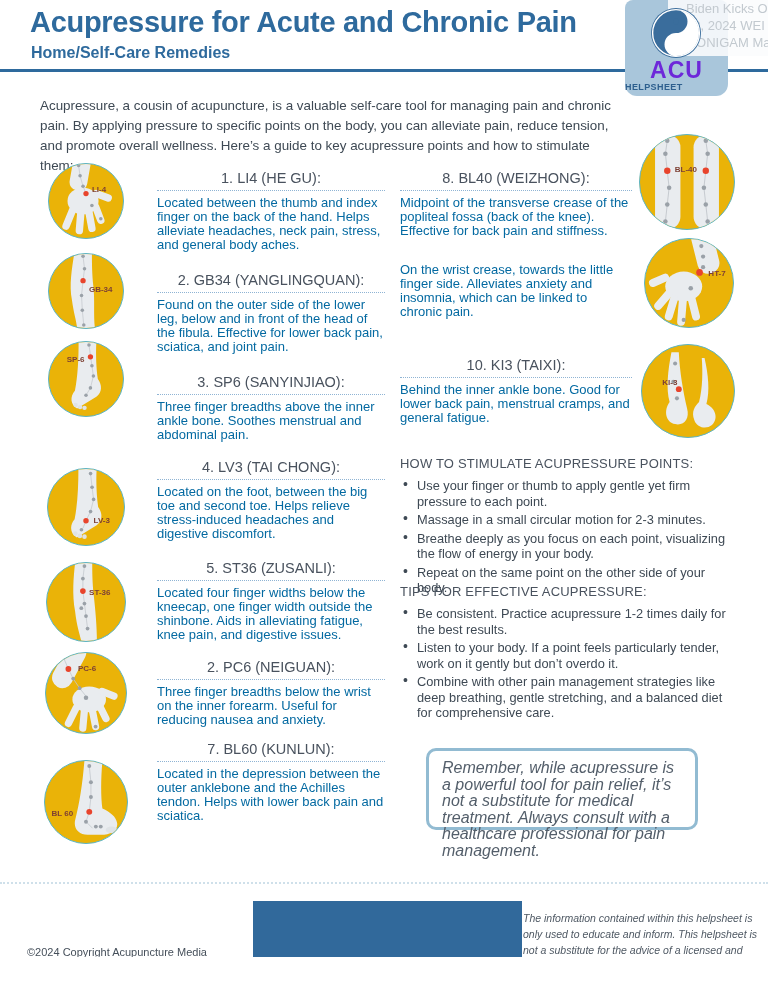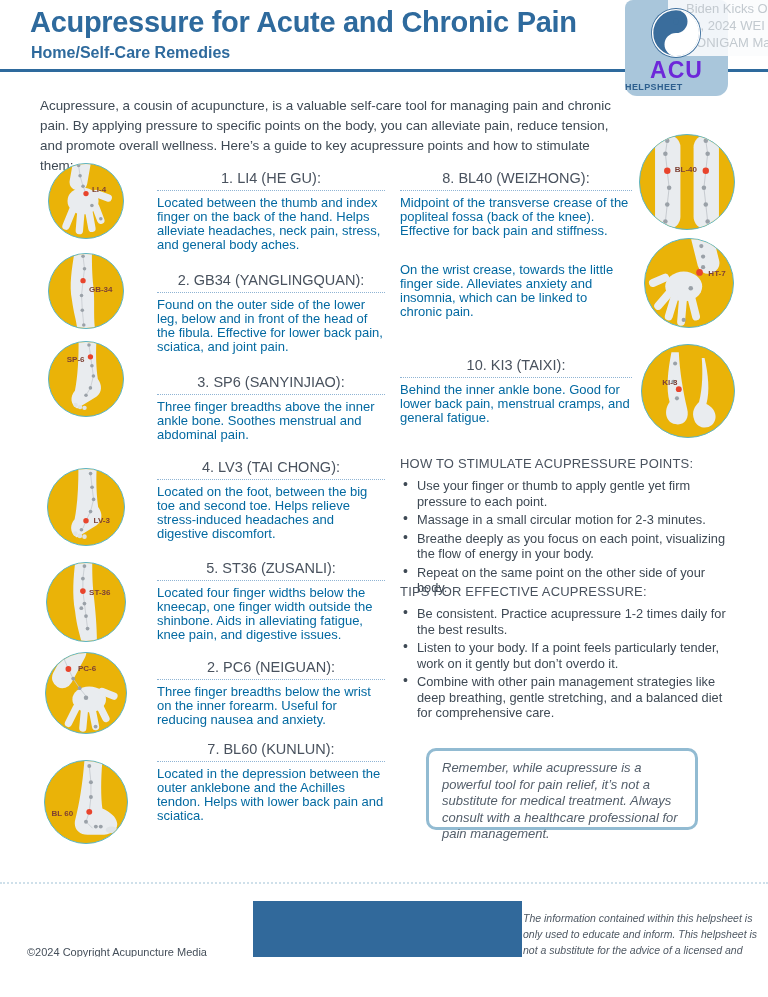--- a/index.html
+++ b/index.html
@@ -33,21 +33,21 @@
   .point p  { margin:5px 0 0 0; font-size:13px; line-height:14px; color:#0369a1; }
   
   .rsection { position:absolute; width:338px; }
   .rsection h4 { margin:0 0 7px 0; font-size:13px; font-weight:400; color:#49525e; letter-spacing:0.2px; }
   .bullets { list-style:none; margin:0; padding:0; font-size:12.8px; line-height:15.5px; color:#3e4954; }
   .bullets li { position:relative; padding-left:17px; margin-bottom:3px; }
   .bullets li::before { content:"\2022"; position:absolute; left:3px; top:-1px; font-size:14px; color:#3e4954; }
   
   .callout { position:absolute; left:426px; top:748px; width:272px; height:82px;
              border:3px solid #92bbd2; border-radius:10px; box-sizing:border-box;
-             padding:9px 13px; font-style:italic; font-size:13px; line-height:16.5px; color:#535e6a; }
+             padding:9px 13px; font-style:italic; font-size:16px; line-height:16.5px; color:#535e6a; }
   
   .fig { position:absolute; border-radius:50%; border:1.6px solid #5ab5c7;
          background:#eab308; box-sizing:border-box; overflow:hidden; }
   .fig svg { position:absolute; left:0; top:0; width:100%; height:100%; }
   .fig-label { position:absolute; font-size:8px; font-weight:bold; color:#7d4034; white-space:nowrap; }
   
   .foot-dotted { position:absolute; left:0; top:882px; width:768px; height:0; border-top:2px dotted #cfe0ea; }
   .copyright { position:absolute; left:27px; top:944px; width:195px;
                font-size:11px; line-height:16px; color:#454f5a; }
   .foot-rect { position:absolute; left:253px; top:901px; width:269px; height:91px; background:#31699b; }

